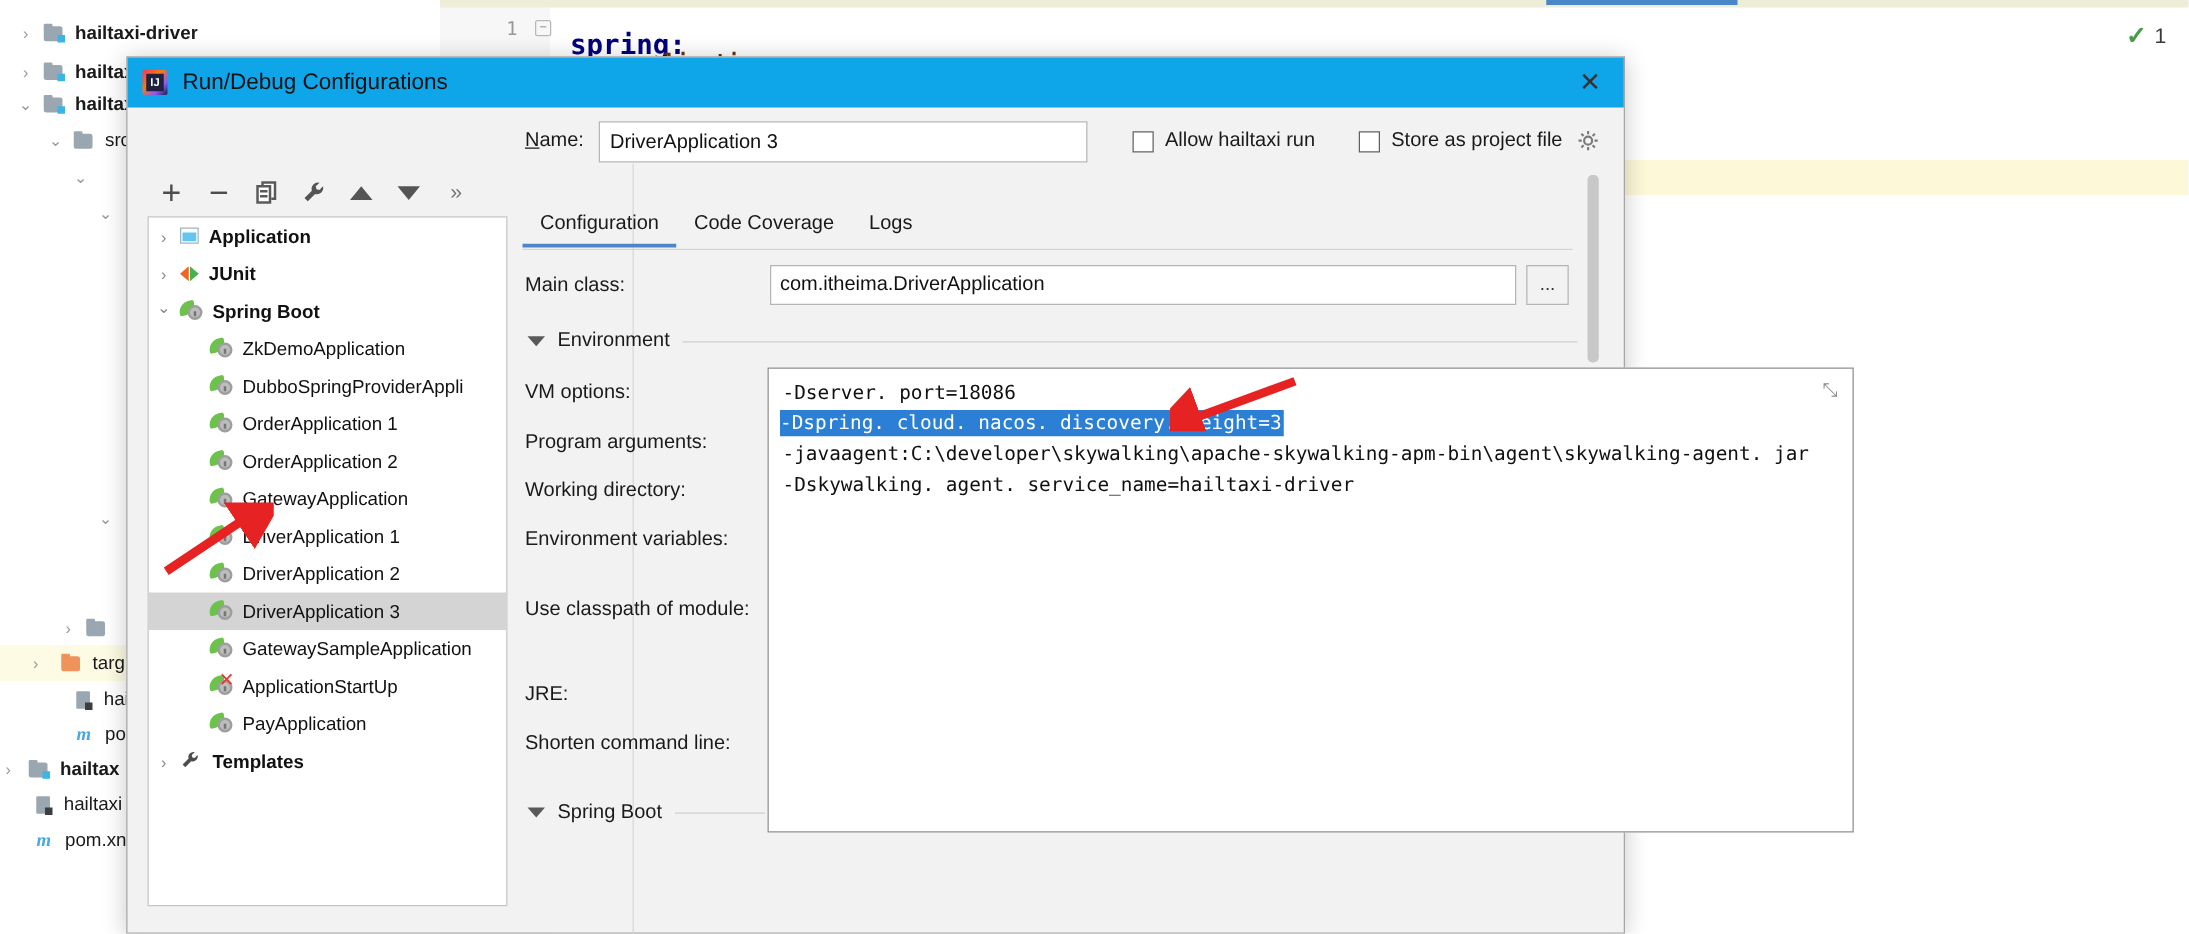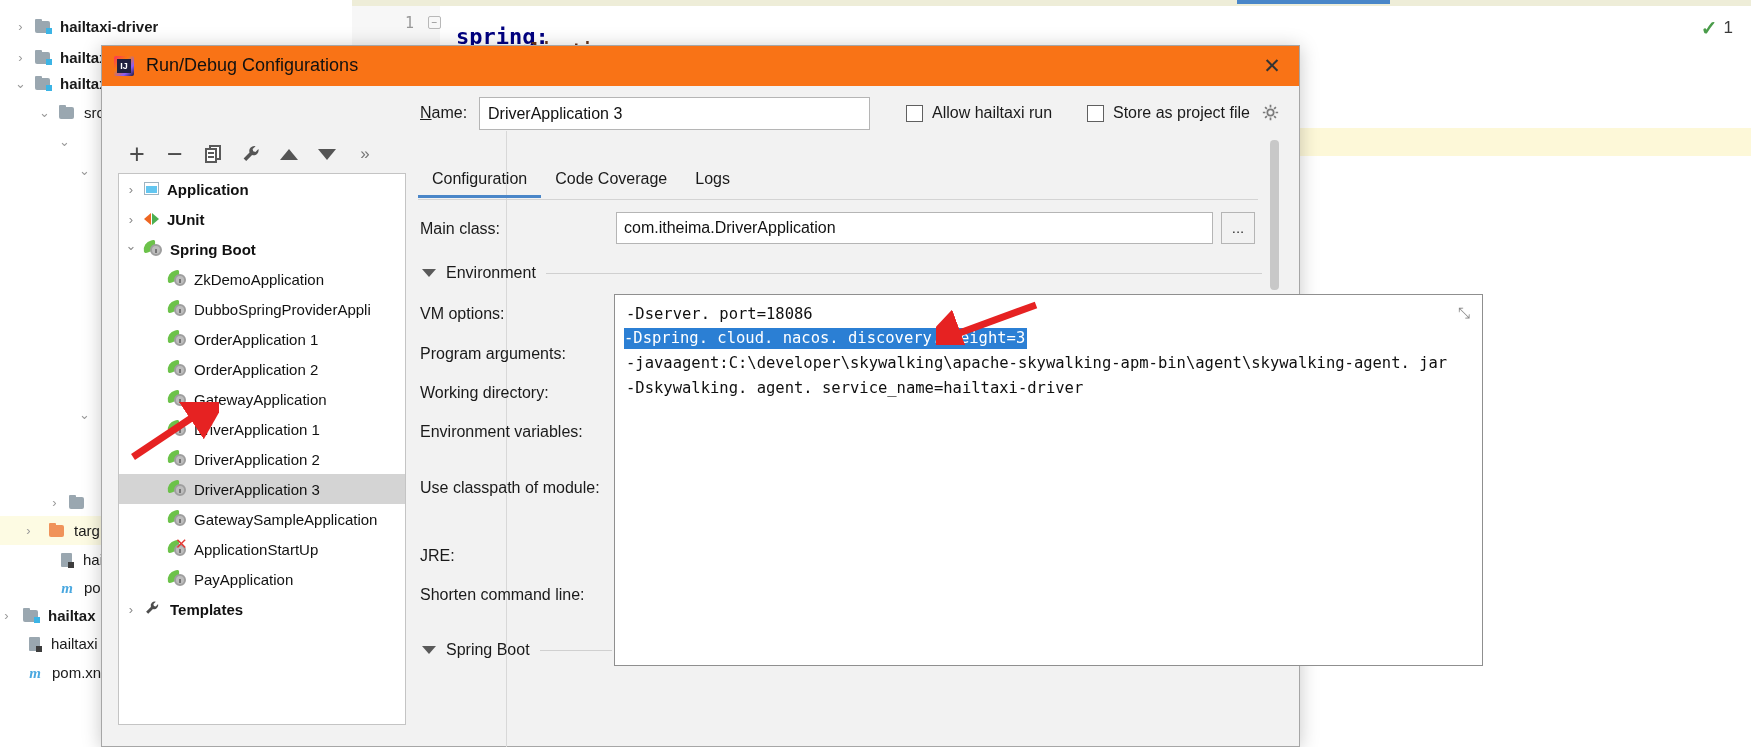--- a/index.html
+++ b/index.html
@@ -122,21 +122,21 @@
 
   
   .dialog {
     position: absolute; left: 101px; top: 45px; width: 1199px; height: 702px;
     background: #f2f2f2; border: 1px solid #a6a6a6;
     box-shadow: 0 2px 18px rgba(0,0,0,0.22);
     box-sizing: border-box;
   }
   .dlg-titlebar {
     position: absolute; left: 0; top: 0; right: 0; height: 40px;
-    display: flex; align-items: center; background: #f97316;
+    display: flex; align-items: center; background: #0ea5e9;
   }
   .dlg-icon {
     position: absolute; left: 12px; top: 10px; width: 20px; height: 20px;
     background: linear-gradient(135deg,#fe315d 0%,#f97a0f 38%,#8b5cf6 72%,#1c1b3a 100%);
     border-radius: 2px;
   }
   .dlg-icon::after {
     content: "IJ"; position: absolute; left: 3px; top: 3px;
     width: 14px; height: 14px; background: #20213f; color: #fff;
     font-size: 9px; line-height: 14px; text-align: center;

